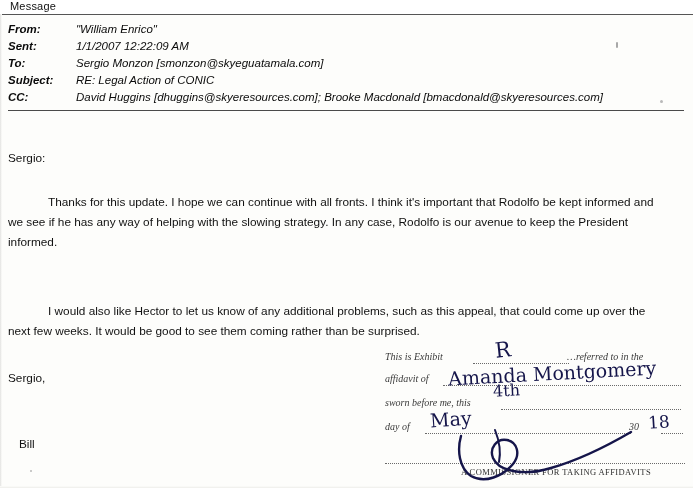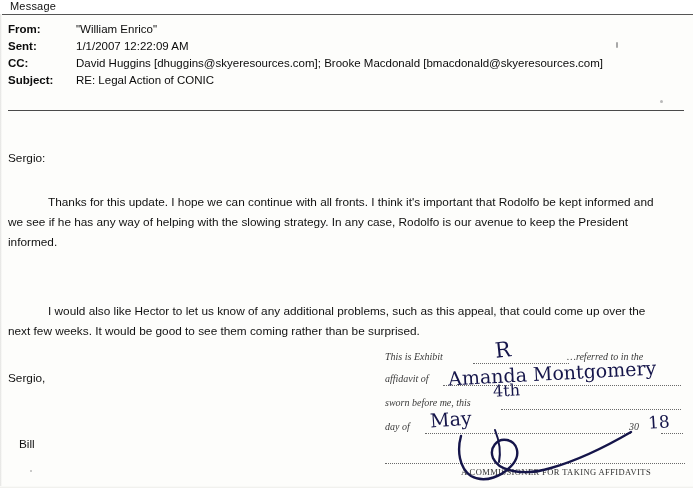--- a/index.html
+++ b/index.html
@@ -41,20 +41,21 @@
     position: absolute;
     left: 8px;
     top: 22px;
     width: 676px;
   }
   .hdr-row {
     display: flex;
     align-items: flex-start;
     margin-bottom: 3px;
     line-height: 14px;
+    font-style: italic;
   }
   .hdr-label {
     width: 68px;
     flex: 0 0 68px;
     font-size: 11.5px;
     font-weight: bold;
     color: #0b0b0b;
   }
   .hdr-value {
     font-size: 11.5px;
@@ -228,26 +229,30 @@
   <div class="hdr">
     <div class="hdr-row">
       <div class="hdr-label">From:</div>
       <div class="hdr-value">"William Enrico"</div>
     </div>
     <div class="hdr-row">
       <div class="hdr-label">Sent:</div>
       <div class="hdr-value">1/1/2007 12:22:09 AM</div>
     </div>
     <div class="hdr-row">
+      <div class="hdr-label">To:</div>
+      <div class="hdr-value">Sergio Monzon [smonzon@skyeguatamala.com]</div>
+    </div>
+    <div class="hdr-row">
+      <div class="hdr-label">Subject:</div>
+      <div class="hdr-value">RE: Legal Action of CONIC</div>
+    </div>
+    <div class="hdr-row">
       <div class="hdr-label">CC:</div>
       <div class="hdr-value">David Huggins [dhuggins@skyeresources.com]; Brooke Macdonald [bmacdonald@skyeresources.com]</div>
-    </div>
-    <div class="hdr-row">
-      <div class="hdr-label">Subject:</div>
-      <div class="hdr-value">RE: Legal Action of CONIC</div>
     </div>
   </div>
 
   <div class="hdr-rule"></div>
 
   <div class="body-wrap">
     <p class="salutation">Sergio:</p>
     <p class="para">Thanks for this update.  I hope we can continue with all fronts.  I think it's important that Rodolfo be kept informed and we see if he has any way of helping with the slowing strategy.  In any case, Rodolfo is our avenue to keep the President informed.</p>
     <p class="para second">I would also like Hector to let us know of any additional problems, such as this appeal, that could come up over the next few weeks.  It would be good to see them coming rather than be surprised.</p>
   </div>

